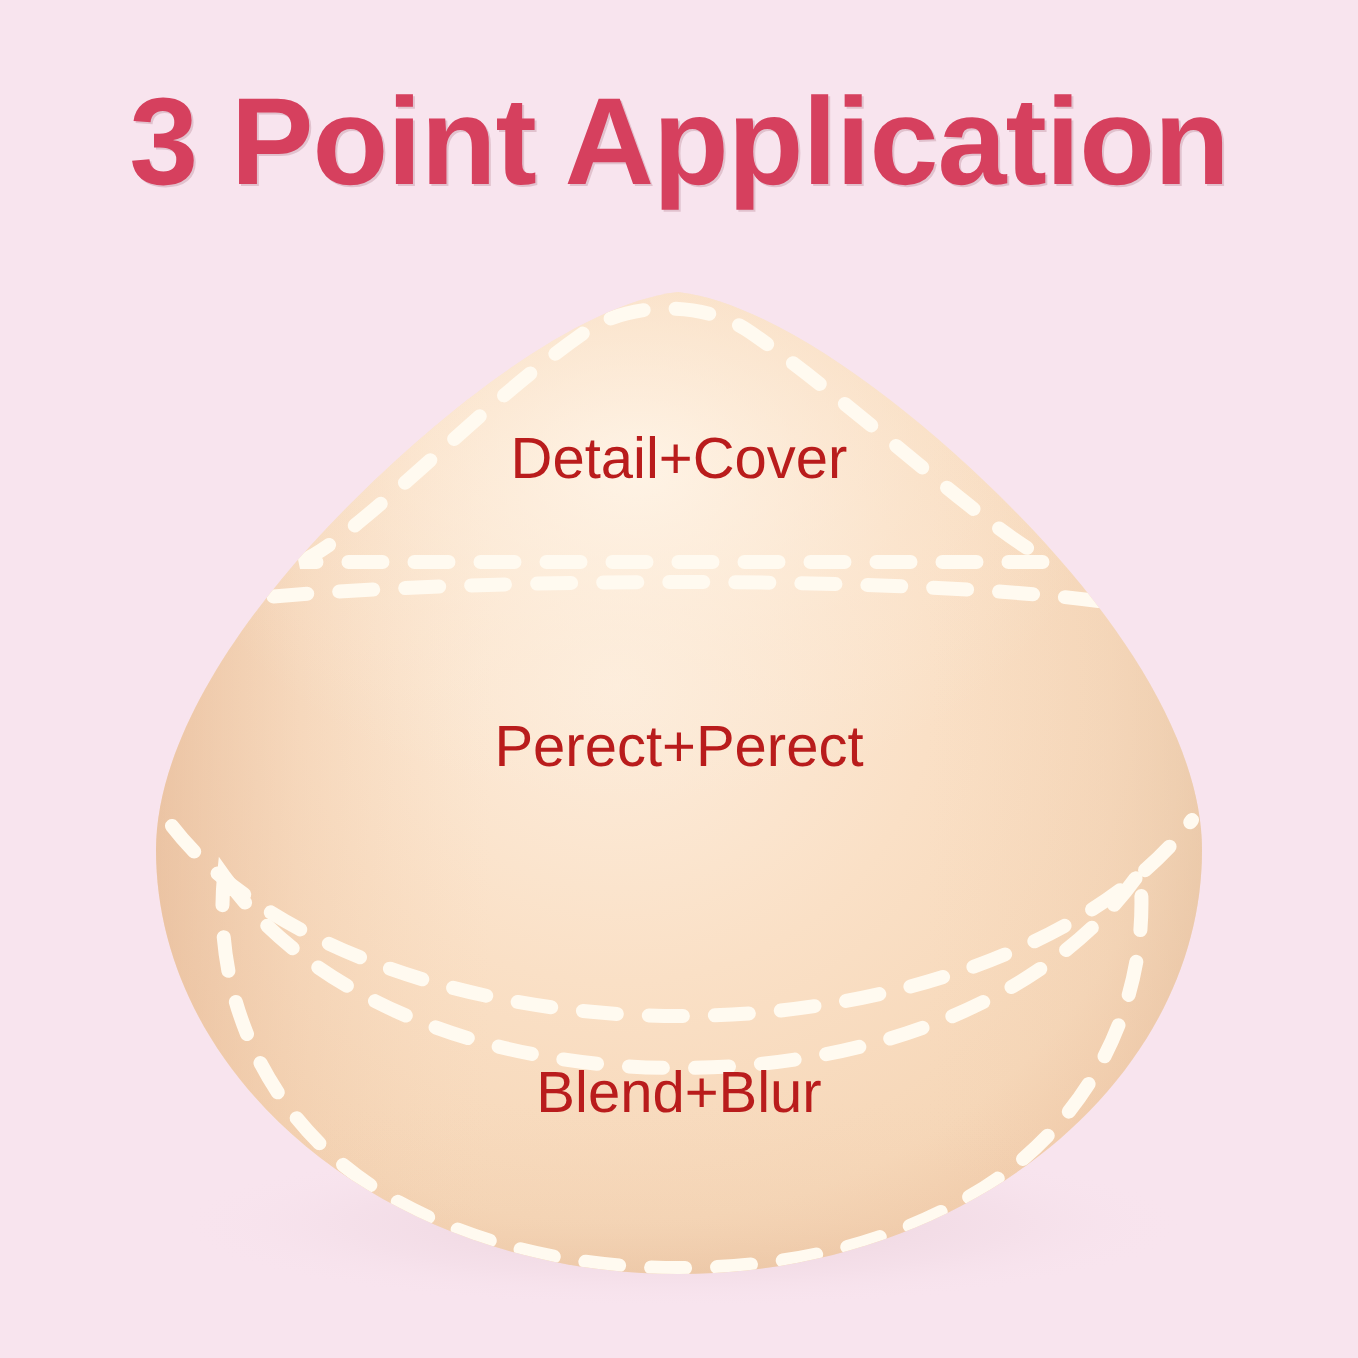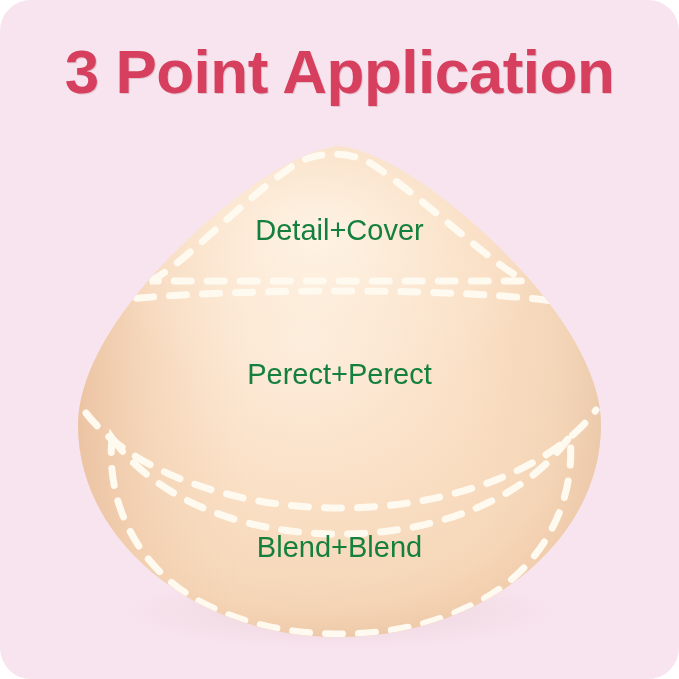--- a/index.html
+++ b/index.html
@@ -10,21 +10,20 @@
     width: 679px;
     height: 679px;
     overflow: hidden;
     font-family: "Liberation Sans", sans-serif;
   }
   #page {
     position: relative;
     width: 679px;
     height: 679px;
     background: #f8e4ee;
-    border-radius: 31px;
   }
   #title {
     position: absolute;
     left: 0;
     top: 36px;
     width: 679px;
     text-align: center;
     font-family: "Liberation Sans", sans-serif;
     font-weight: bold;
     font-size: 62px;
@@ -40,21 +39,21 @@
     width: 679px;
     height: 679px;
   }
   .zone-label {
     position: absolute;
     width: 679px;
     text-align: center;
     font-family: "Liberation Sans", sans-serif;
     font-weight: normal;
     font-size: 29px;
-    color: #15803d;
+    color: #b91c1c;
     white-space: nowrap;
     pointer-events: none;
   }
   #label-top    { top: 214px; }
   #label-middle { top: 358px; }
   #label-bottom { top: 531px; }
 </style>
 </head>
 <body>
 
@@ -156,15 +155,15 @@
                C 436 625, 388 634, 340 634
                C 292 634, 243 625, 199 601
                C 135 566, 106 500, 112 438 Z"></path>
     </g>
   </svg>
 
   <div class="zone-label" id="label-top">Detail+Cover</div>
 
   <div class="zone-label" id="label-middle">Perect+Perect</div>
 
-  <div class="zone-label" id="label-bottom">Blend+Blend</div>
+  <div class="zone-label" id="label-bottom">Blend+Blur</div>
 
 </div>
 
 </body></html>

